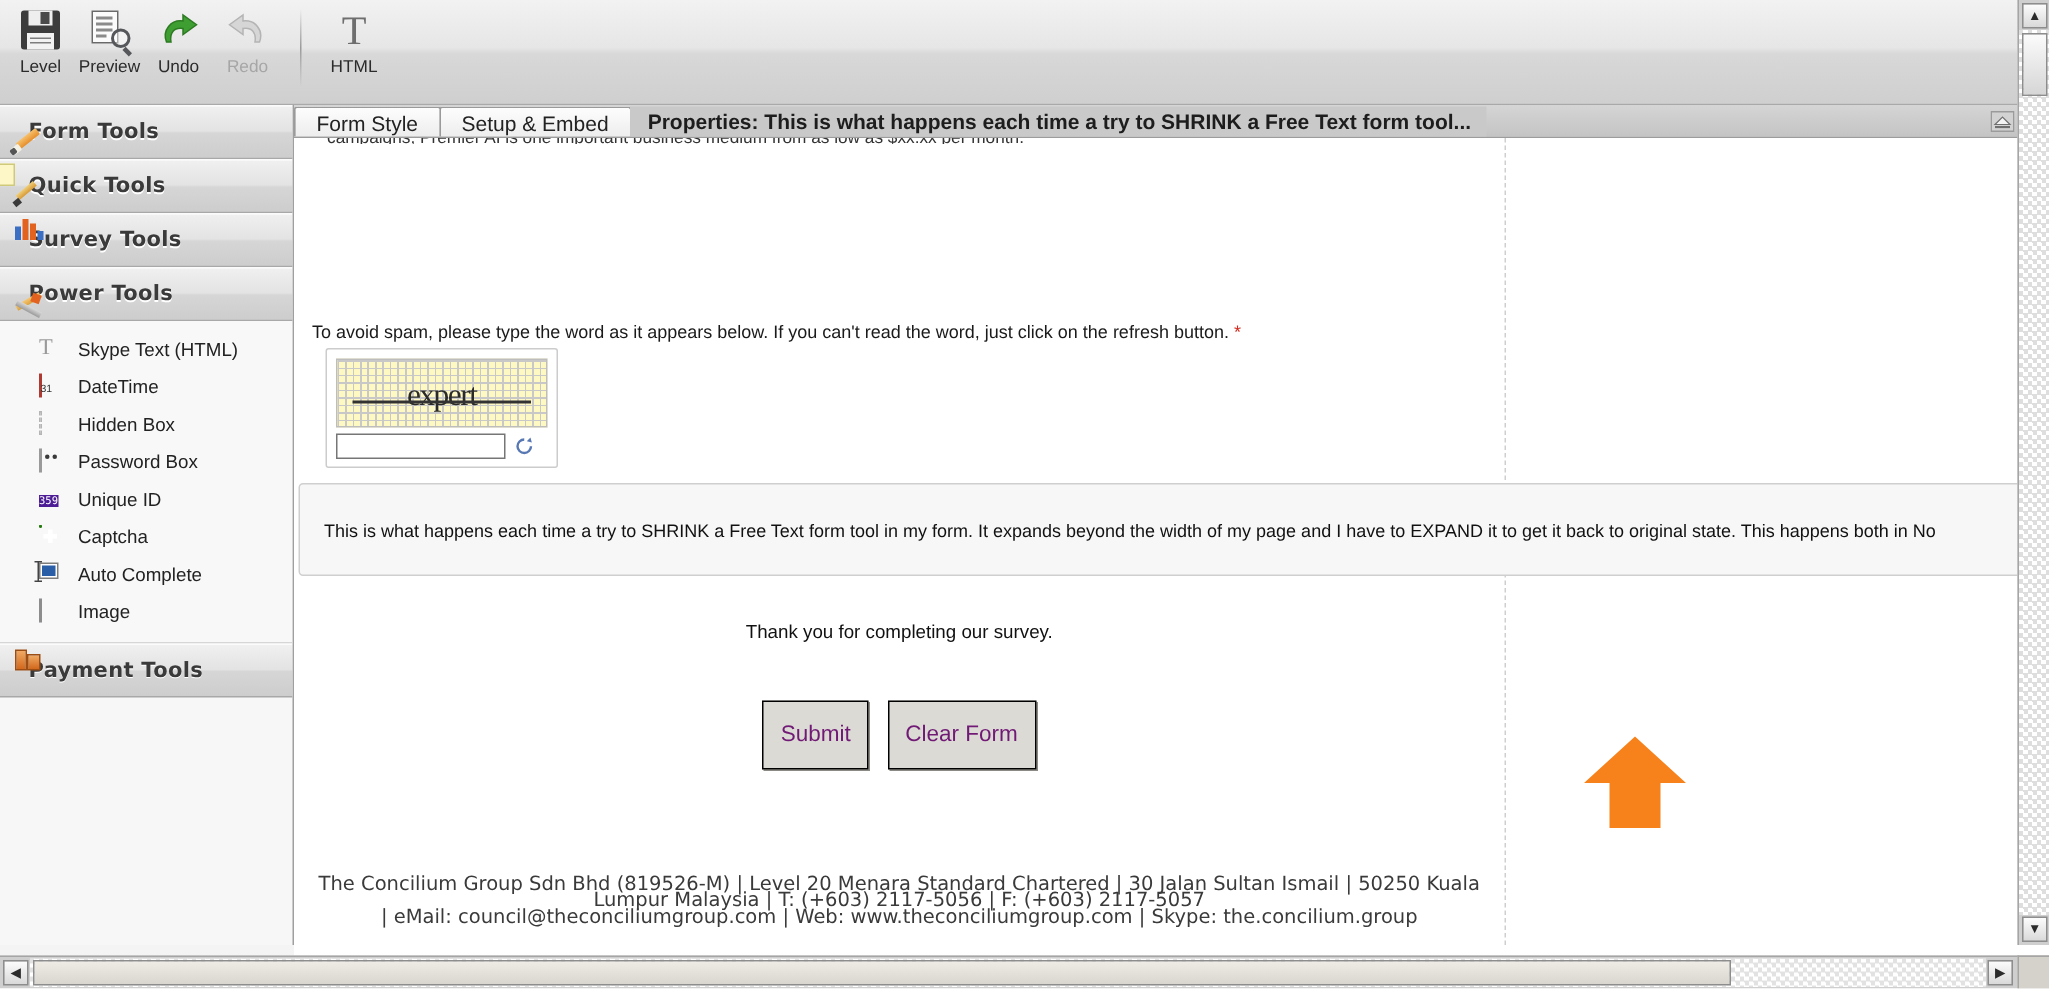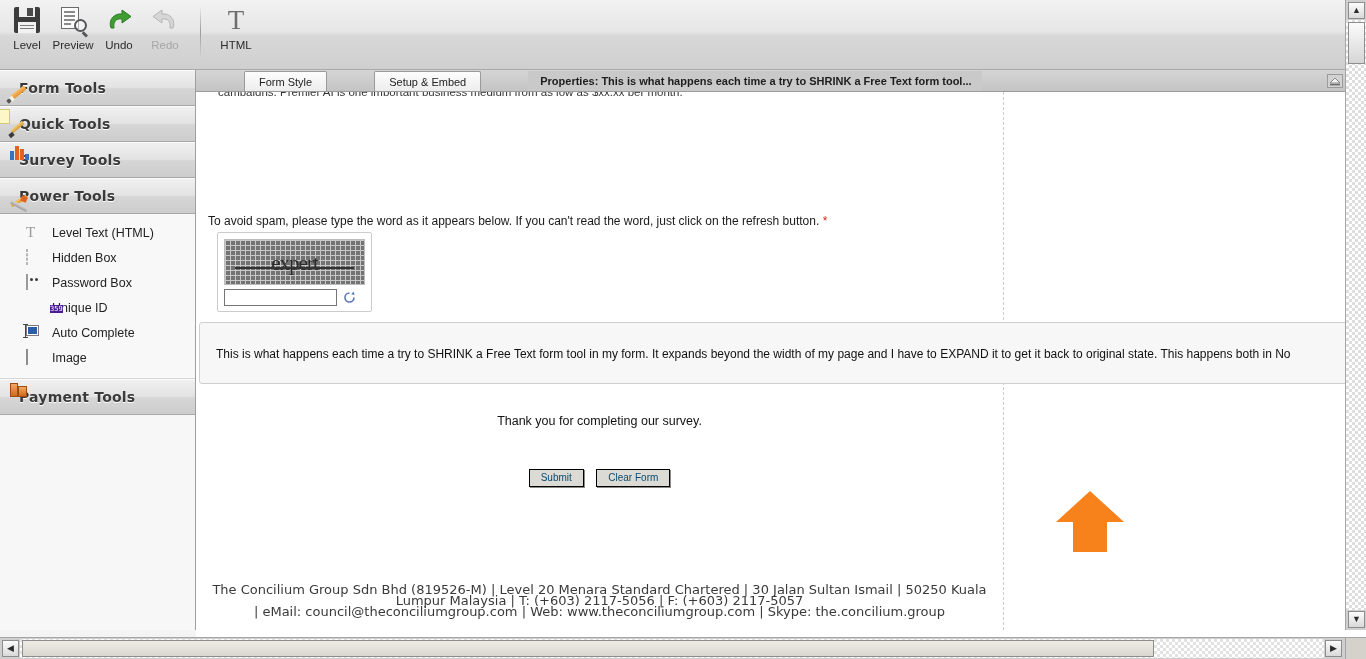--- a/index.html
+++ b/index.html
@@ -107,21 +107,21 @@
   
   .i-freetext{font-family:"Liberation Serif",serif;font-size:15px;color:#9a9a9a;line-height:15px;text-align:center;width:17px;}
   .i-date{width:15px;height:15px;border:1px solid #b03a32;background:#fff;box-sizing:border-box;position:relative;}
   .i-date .hd{position:absolute;left:0;top:0;right:0;height:4px;background:#cf3f34;}
   .i-date .dg{position:absolute;left:0;right:0;bottom:0px;text-align:center;font-size:7px;color:#333;line-height:9px;}
   .i-pass{width:16px;height:11px;border:1px solid #9a9a9a;background:#eee;box-sizing:border-box;position:relative;}
   .i-pass s{position:absolute;top:3px;width:3px;height:3px;border-radius:50%;background:#3a3a3a;}
   .i-pass s:nth-child(1){left:3px;} .i-pass s:nth-child(2){left:8px;}
   .i-hidden{width:16px;height:11px;border:1px dashed #b5b5b5;background:#fafafa;box-sizing:border-box;}
   .i-uid{width:16px;height:11px;background:#4c1d95;color:#fff;font-size:7px;line-height:11px;
-    text-align:center;letter-spacing:0px;font-family:"DejaVu Sans Mono",monospace;margin-left:24px;}
+    text-align:center;letter-spacing:0px;font-family:"DejaVu Sans Mono",monospace;}
   .i-captcha{width:15px;height:16px;position:relative;}
   .i-captcha .sh{position:absolute;inset:0;background:linear-gradient(to bottom,#7fd24a,#2f8b14);
     border-radius:3px 3px 7px 7px;border:1px solid #237a0d;box-sizing:border-box;}
   .i-captcha .pl1,.i-captcha .pl2{position:absolute;background:#fff;}
   .i-captcha .pl1{left:6px;top:3px;width:3px;height:9px;}
   .i-captcha .pl2{left:3px;top:6px;width:9px;height:3px;}
   .i-image{width:16px;height:13px;border:1px solid #8d8d8d;background:#dfe9f5;box-sizing:border-box;position:relative;overflow:hidden;}
   .i-image .sky{position:absolute;inset:1px;background:linear-gradient(to bottom,#cfe3f7 0%,#8fc0e8 55%,#cfe9cf 56%,#5f9e4f 100%);}
   .i-auto{width:17px;height:13px;position:relative;}
   .i-auto .bx{position:absolute;left:0;top:0;width:13px;height:11px;border:1px solid #7d7d7d;background:#fff;box-sizing:border-box;}
@@ -130,24 +130,24 @@
   .i-auto .car:before,.i-auto .car:after{content:"";position:absolute;left:-2px;width:5px;height:1px;background:#444;}
   .i-auto .car:before{top:0;} .i-auto .car:after{bottom:0;}
 
   
   .tabstrip{
     position:absolute;left:196px;top:70px;width:1149px;height:22px;
     background:linear-gradient(to bottom,#d5d5d5,#c4c4c4);
     border-bottom:1px solid #9c9c9c;box-sizing:border-box;display:flex;align-items:flex-end;
   }
   .tab{
-    height:20px;line-height:20px;padding:0 14px;font-size:11px;color:#222;
+    height:20px;line-height:20px;padding:0 14px;font-size:14px;color:#222;
     background:linear-gradient(to bottom,#fdfdfd,#ededed);
     border:1px solid #9a9a9a;border-bottom:none;border-radius:2px 2px 0 0;margin-right:-1px;
-    cursor:pointer;box-sizing:border-box;margin-left:48px;
+    cursor:pointer;box-sizing:border-box;
   }
   .tab.active{
     background:#c9c9c9;border:none;color:#1d1d1d;
     padding:0 10px 0 12px;border-radius:0;font-weight:bold;
   }
   .collapse-btn{
     position:absolute;right:2px;top:4px;width:16px;height:14px;cursor:pointer;
   }
 
   
@@ -165,21 +165,21 @@
 
   .spamtxt{position:absolute;left:12px;top:122px;font-size:12px;color:#1a1a1a;white-space:nowrap;}
   .req{color:#d52b1e;}
 
   .captcha-box{
     position:absolute;left:21px;top:140px;width:155px;height:80px;
     border:1px solid #cccccc;background:#fff;border-radius:2px;box-sizing:border-box;
   }
   .cap-img{
     position:absolute;left:6px;top:6px;width:141px;height:46px;
-    border:1px solid #bdbdbd;background:#737373;box-sizing:border-box;overflow:hidden;
+    border:1px solid #bdbdbd;background:#fef9c3;box-sizing:border-box;overflow:hidden;
   }
   .cap-grid{position:absolute;inset:0;
     background-image:repeating-linear-gradient(to right,#c8c8c8 0 1px,transparent 1px 5px),
                      repeating-linear-gradient(to bottom,#c8c8c8 0 1px,transparent 1px 5px);}
   .cap-word{
     position:absolute;left:0;right:0;top:11px;text-align:center;
     font-family:"Liberation Serif",serif;font-size:21px;color:#2a2a2a;letter-spacing:-1px;
   }
   .cap-strike{position:absolute;left:10px;right:10px;top:27px;height:1.5px;background:#333;}
   .cap-input{
@@ -194,23 +194,23 @@
     border:1px solid #cfcfcf;background:#f7f7f7;border-radius:3px;box-sizing:border-box;
   }
   .selected-text{
     position:absolute;left:16px;top:24px;font-size:12px;color:#111;white-space:nowrap;
     width:1330px;overflow:hidden;
   }
 
   .thanks{position:absolute;left:0;top:322px;width:807px;text-align:center;font-size:12.5px;color:#111;}
   .btnrow{position:absolute;left:0;top:375px;width:807px;text-align:center;}
   .formbtn{
-    display:inline-block;font-size:10px;padding:0 11px;margin:0 4px;
+    display:inline-block;font-size:15px;padding:14px 11px;margin:0 4px;
     background:#dcdad5;border:1px solid #000;box-shadow:1px 1px 0 #8c8a85;
-    border-radius:0;cursor:pointer;color:#0c4a6e;font-family:"Liberation Sans",sans-serif;
+    border-radius:0;cursor:pointer;color:#701a75;font-family:"Liberation Sans",sans-serif;
     line-height:16px;
   }
 
   .arrow-anno{position:absolute;left:859px;top:397px;width:70px;height:64px;}
 
   .footer{
     position:absolute;left:0;top:492px;width:807px;text-align:center;
     font-size:13px;color:#3a3a3a;line-height:11px;
     font-family:"DejaVu Sans",sans-serif;
   }
@@ -344,43 +344,55 @@
       <span>
         <span class="ptico"><span class="a"></span><span class="b"></span><span class="c"></span></span>
       </span>
       <span class="gtxt">Power Tools</span>
     </div>
 
     <div class="sub">
 
       <div class="item">
         <span class="ibox"><span class="i-freetext">T</span></span>
-        <span>Level Text (HTML)</span>
-      </div>
-
+        <span>Skype Text (HTML)</span>
+      </div>
+
+      <div class="item">
+        <span class="ibox">
+          <span class="i-date"><span class="hd"></span><span class="dg">31</span></span>
+        </span>
+        <span>DateTime</span>
+      </div>
 
       <div class="item">
         <span class="ibox"><span class="i-hidden"></span></span>
         <span>Hidden Box</span>
       </div>
 
       <div class="item">
         <span class="ibox">
           <span class="i-pass"><s></s><s></s></span>
         </span>
         <span>Password Box</span>
       </div>
 
       <div class="item">
         <span class="ibox">
           <span class="i-uid">359</span>
         </span>
         <span>Unique ID</span>
       </div>
 
+      <div class="item">
+        <span class="ibox">
+          <span class="i-captcha"><span class="sh"></span><span class="pl1"></span><span class="pl2"></span></span>
+        </span>
+        <span>Captcha</span>
+      </div>
 
       <div class="item">
         <span class="ibox">
           <span class="i-auto"><span class="bx"></span><span class="fill"></span><span class="car"></span></span>
         </span>
         <span>Auto Complete</span>
       </div>
 
       <div class="item">
         <span class="ibox">

